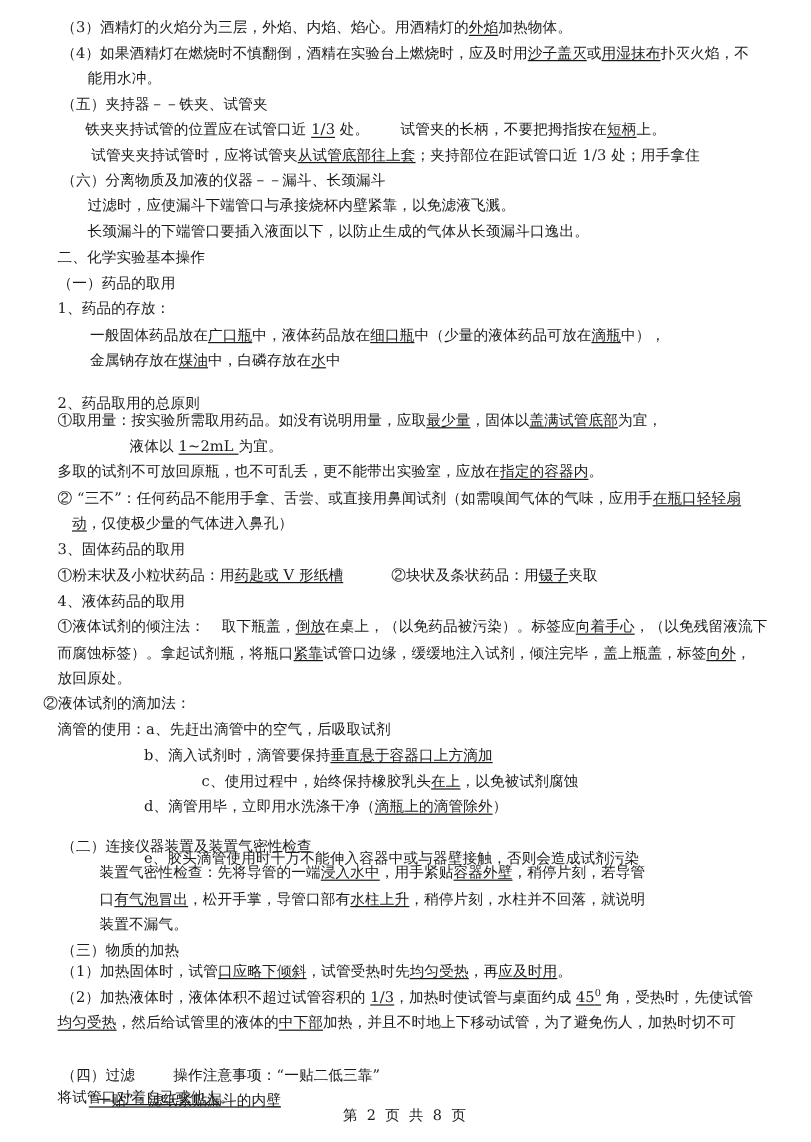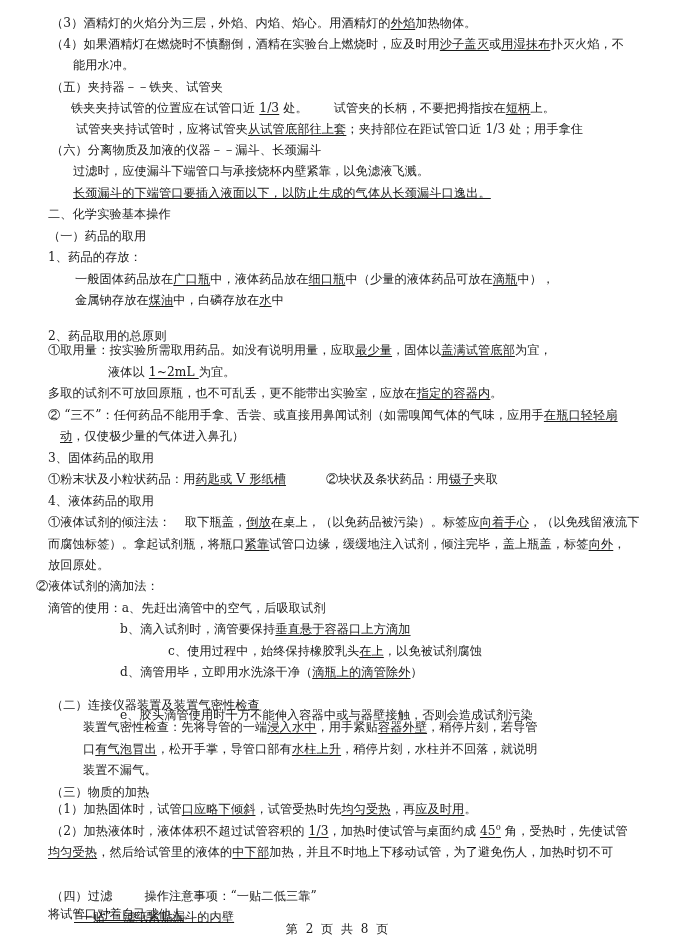--- a/index.html
+++ b/index.html
@@ -28,21 +28,21 @@
 
 <div id="doc">
     <div class="line" style="left: 51px; top: 15px;"><span>（3）酒精灯的火焰分为三层，外焰、内焰、焰心。用酒精灯的</span><span class="u">外焰</span><span>加热物体。</span></div>
     <div class="line" style="left: 51px; top: 36px;"><span>（4）如果酒精灯在燃烧时不慎翻倒，酒精在实验台上燃烧时，应及时用</span><span class="u">沙子盖灭</span><span>或</span><span class="u">用湿抹布</span><span>扑灭火焰，不</span></div>
     <div class="line" style="left: 73px; top: 57px;"><span>能用水冲。</span></div>
     <div class="line" style="left: 51px; top: 79px;"><span>（五）夹持器－－铁夹、试管夹</span></div>
     <div class="line" style="left: 71px; top: 100px;"><span>铁夹夹持试管的位置应在试管口近 </span><span class="u">1/3</span><span> 处。</span><span class="gap" style="width: 26px;"></span><span>试管夹的长柄，不要把拇指按在</span><span class="u">短柄</span><span>上。</span></div>
     <div class="line" style="left: 76px; top: 121px;"><span>试管夹夹持试管时，应将试管夹</span><span class="u">从试管底部往上套</span><span>；夹持部位在距试管口近 1/3 处；用手拿住</span></div>
     <div class="line" style="left: 51px; top: 142px;"><span>（六）分离物质及加液的仪器－－漏斗、长颈漏斗</span></div>
     <div class="line" style="left: 73px; top: 163px;"><span>过滤时，应使漏斗下端管口与承接烧杯内壁紧靠，以免滤液飞溅。</span></div>
-    <div class="line" style="left: 73px; top: 185px; text-decoration: underline;"><span>长颈漏斗的下端管口要插入液面以下，以防止生成的气体从长颈漏斗口逸出。</span></div>
+    <div class="line" style="left: 73px; top: 185px;"><span>长颈漏斗的下端管口要插入液面以下，以防止生成的气体从长颈漏斗口逸出。</span></div>
     <div class="line" style="left: 48px; top: 206px;"><span>二、化学实验基本操作</span></div>
     <div class="line" style="left: 48px; top: 228px;"><span>（一）药品的取用</span></div>
     <div class="line" style="left: 48px; top: 249px;"><span>1、药品的存放：</span></div>
     <div class="line" style="left: 75px; top: 271px;"><span>一般固体药品放在</span><span class="u">广口瓶</span><span>中，液体药品放在</span><span class="u">细口瓶</span><span>中（少量的液体药品可放在</span><span class="u">滴瓶</span><span>中），</span></div>
     <div class="line" style="left: 75px; top: 292px;"><span>金属钠存放在</span><span class="u">煤油</span><span>中，白磷存放在</span><span class="u">水</span><span>中</span></div>
     <div class="line" style="left: 48px; top: 328px;"><span>2、药品取用的总原则</span></div>
     <div class="line" style="left: 48px; top: 342px;"><span>①取用量：按实验所需取用药品。如没有说明用量，应取</span><span class="u">最少量</span><span>，固体以</span><span class="u">盖满试管底部</span><span>为宜，</span></div>
     <div class="line" style="left: 108px; top: 364px;"><span>液体以 </span><span class="u">1~2mL </span><span>为宜。</span></div>
     <div class="line" style="left: 48px; top: 385px;"><span>多取的试剂不可放回原瓶，也不可乱丢，更不能带出实验室，应放在</span><span class="u">指定的容器内</span><span>。</span></div>
     <div class="line" style="left: 48px; top: 407px;"><span>② “三不”：任何药品不能用手拿、舌尝、或直接用鼻闻试剂（如需嗅闻气体的气味，应用手</span><span class="u">在瓶口轻轻扇</span></div>

